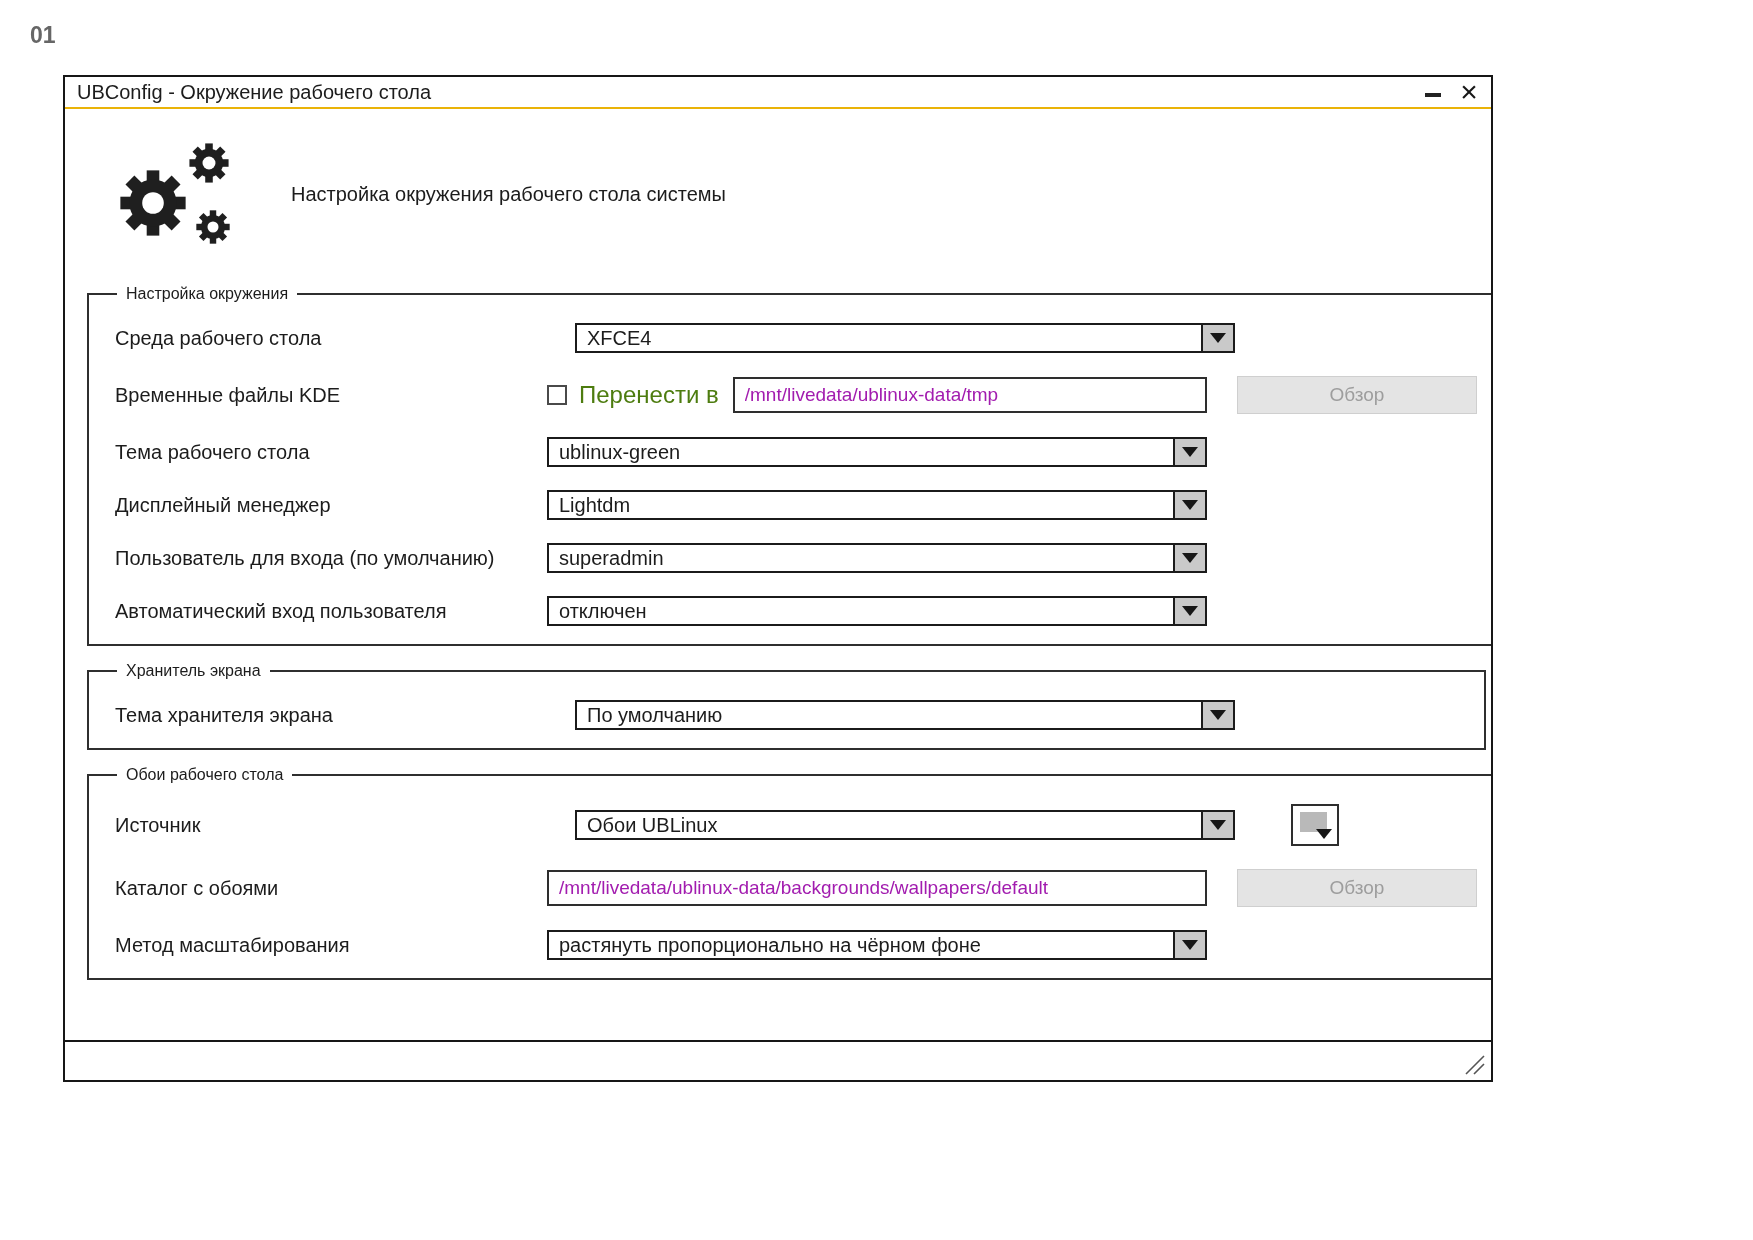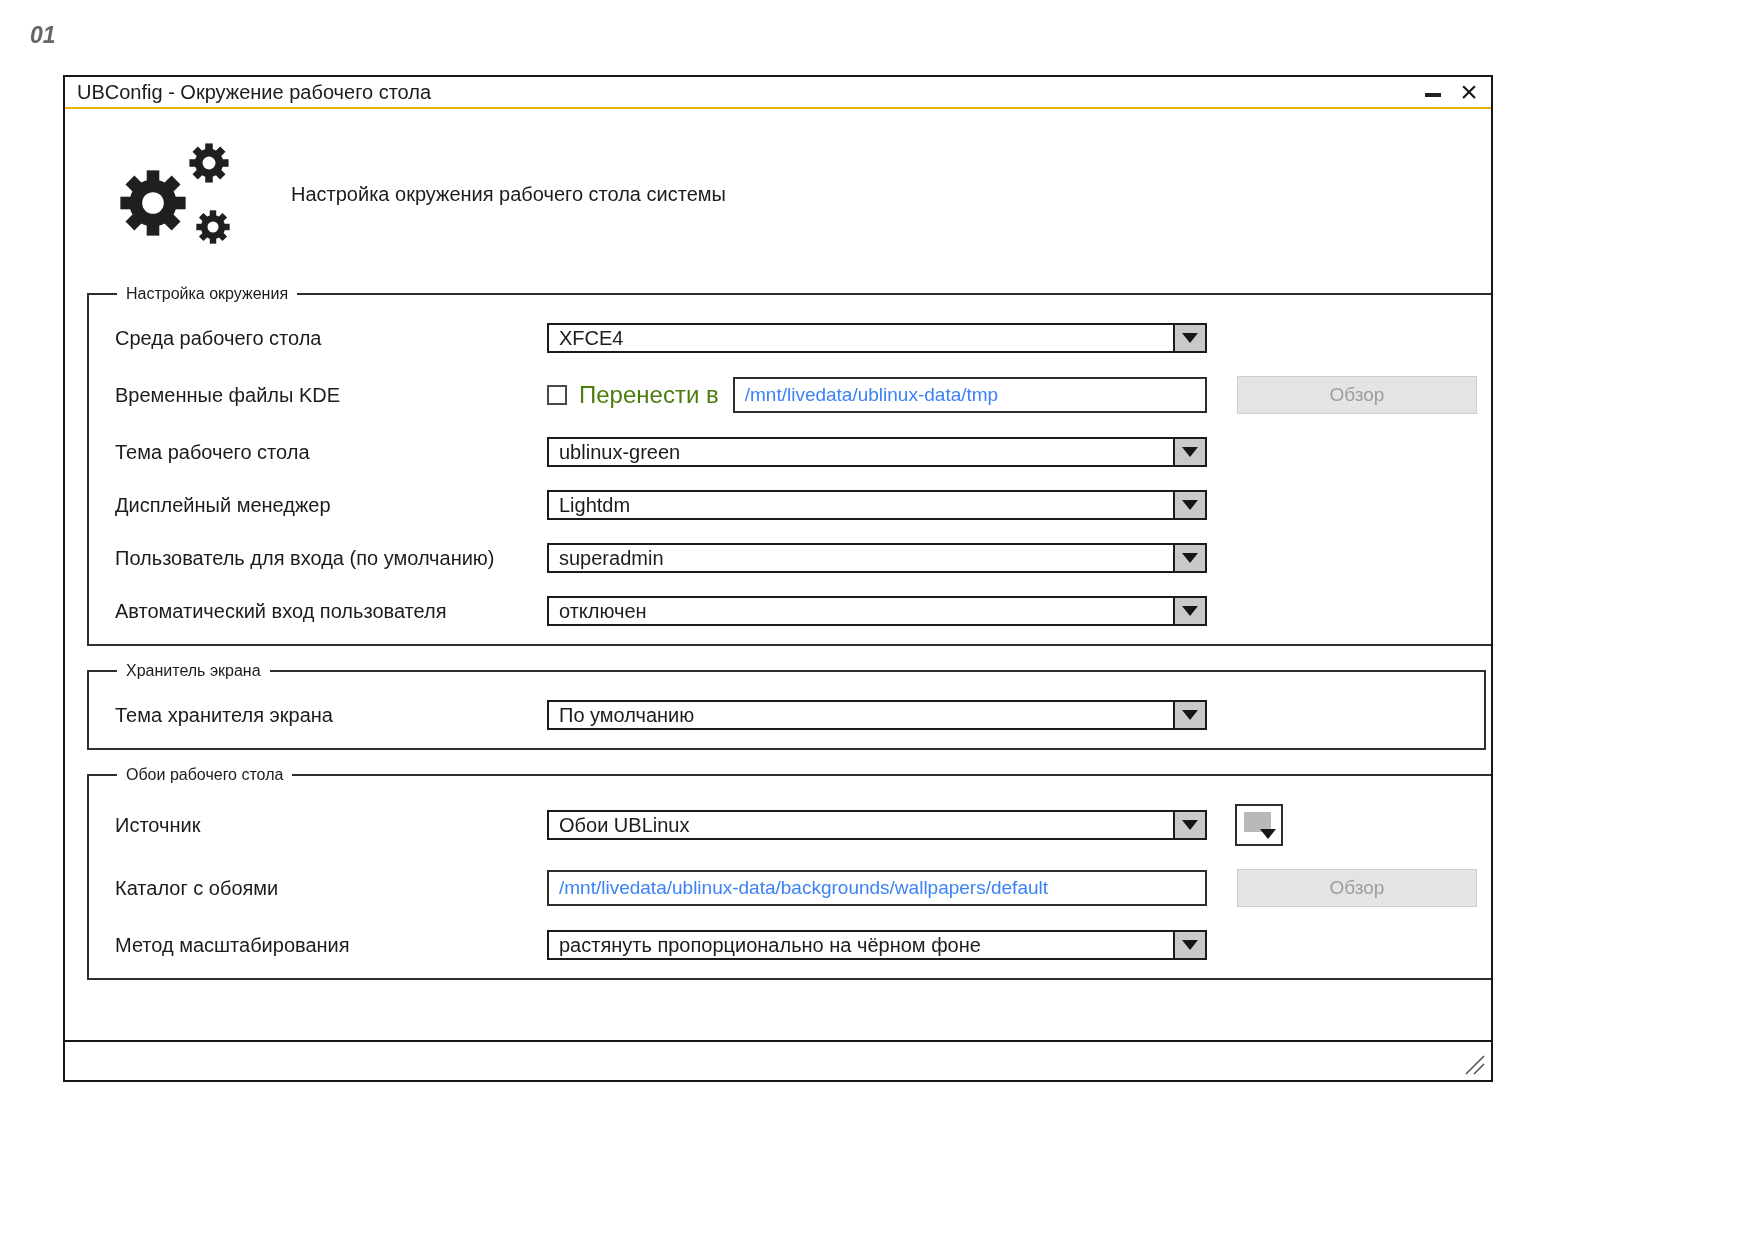--- a/index.html
+++ b/index.html
@@ -5,21 +5,21 @@
   * { box-sizing: border-box; margin: 0; padding: 0; }
   html, body {
     width: 1753px; height: 1240px;
     background: #ffffff;
     font-family: "Liberation Sans", "DejaVu Sans", sans-serif;
     color: #1c1c1c;
   }
   .page { position: relative; width: 1753px; height: 1240px; background: #fff; }
   .page-label {
     position: absolute; left: 30px; top: 22px;
-    font-size: 23px; font-weight: bold; color: #666; font-style: italic;
+    font-size: 23px; font-weight: bold; color: #666;
   }
   .window {
     position: absolute; left: 63px; top: 75px;
     width: 1430px; height: 1007px;
     border: 2px solid #161616; background: #fff;
     display: flex; flex-direction: column;
   }
   .titlebar {
     flex: none; height: 32px;
     border-bottom: 2px solid #eab308;
@@ -39,21 +39,21 @@
   .header-row { display: flex; align-items: center; margin: 28px 0 34px 24px; }
   .gears-svg { flex: none; }
   .header-desc { margin-left: 48px; font-size: 20px; }
   fieldset.group {
     border: 2px solid #2f2f2f;
     margin-bottom: 16px;
     padding: 12px 20px 18px 26px;
   }
   legend { font-size: 16px; padding: 0 9px; margin-left: 2px; }
   .row { display: flex; align-items: center; margin-top: 23px; }
-  .row.first { margin-top: 8px; }
+  .row.first { margin-top: 8px; gap: 28px; }
   .flabel { width: 432px; flex: none; font-size: 20px; padding-right: 8px; }
   .dropdown {
     width: 660px; height: 30px; flex: none;
     border: 2px solid #1b1b1b; background: #fff;
     display: flex; align-items: stretch; cursor: pointer;
   }
   .dd-value { flex: 1; display: flex; align-items: center; padding: 0 10px; font-size: 20px; white-space: nowrap; overflow: hidden; }
   .dd-btn {
     width: 32px; flex: none;
     border-left: 2px solid #1b1b1b; background: #c9c9c9;
@@ -66,21 +66,21 @@
     border-top: 10px solid #161616;
   }
   .ctrl-area { width: 660px; flex: none; display: flex; align-items: center; }
   .checkbox {
     width: 20px; height: 20px; flex: none;
     border: 2px solid #4a4a4a; background: #fff; cursor: pointer;
   }
   .cb-label { margin: 0 14px 0 12px; font-size: 24px; white-space: nowrap; color: #4d7c0f; }
   .path-input {
     height: 36px; border: 2px solid #2e2e2e; background: #fff;
-    font-size: 19px; color: #3b82f6; padding: 0 10px;
+    font-size: 19px; color: #a21caf; padding: 0 10px;
     font-family: inherit; outline: none;
   }
   .kde-path { flex: 1; min-width: 0; }
   .dir-input { width: 660px; flex: none; }
   .browse-btn {
     width: 240px; height: 38px; flex: none; margin-left: 30px;
     background: #e4e4e4; border: 1px solid #cfcfcf;
     color: #9d9d9d; font-size: 19px; font-family: inherit; cursor: default;
   }
   .preview-btn {

